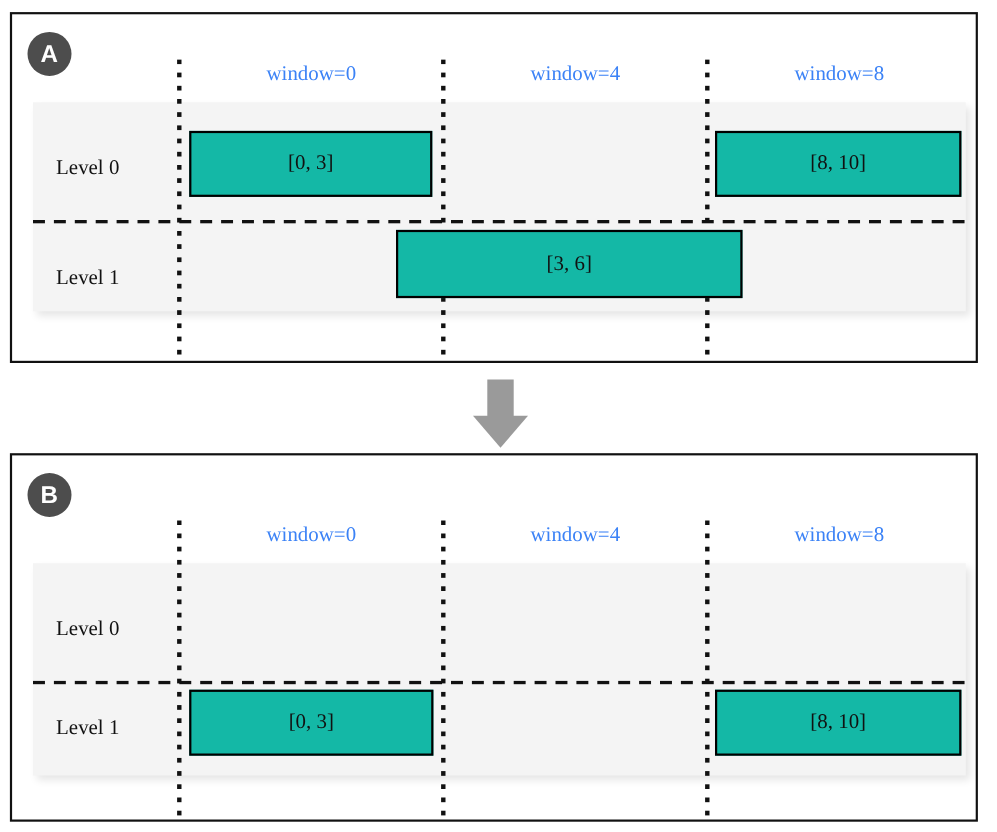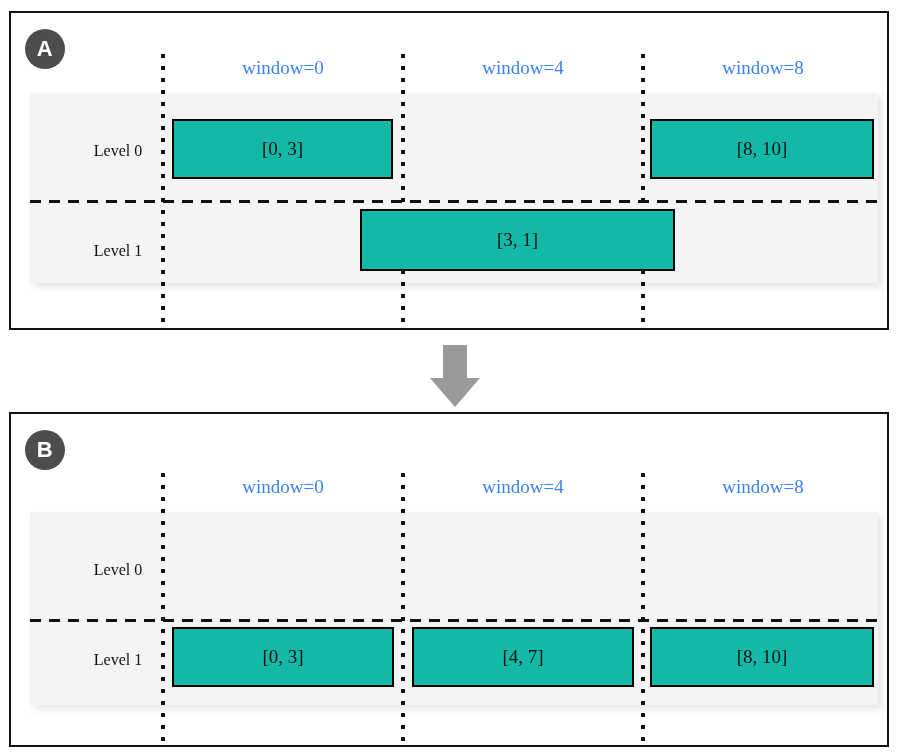--- a/index.html
+++ b/index.html
@@ -64,24 +64,24 @@
     position: absolute;
     left: 19px;
     width: 848px;
     background: #f4f4f4;
     box-shadow: 4px 4px 7px rgba(0,0,0,0.10);
   }
 
   
   .level-label {
     position: absolute;
-    left: 52px;
+    left: 40px;
     width: 110px;
-    text-align: center;
-    font-size: 16px;
+    text-align: left;
+    font-size: 19px;
     color: #111111;
     white-space: nowrap;
   }
 
   
   .win-label {
     position: absolute;
     text-align: center;
     font-size: 19px;
     color: #3b82f6;
@@ -174,21 +174,21 @@
       <div class="level-label" style="top:229px;">Level 1</div>
 
       <div class="hline" style="left:19px; top:187px; width:848px;"></div>
 
       <div class="vline" style="left:150px; top:41px; height:272px;"></div>
       <div class="vline" style="left:390px; top:41px; height:272px;"></div>
       <div class="vline" style="left:630px; top:41px; height:272px;"></div>
 
       <div class="run-box" style="left:161px; top:106px; width:221px; height:60px;">[0, 3]</div>
       <div class="run-box" style="left:639px; top:106px; width:224px; height:60px;">[8, 10]</div>
-      <div class="run-box" style="left:349px; top:196px; width:315px; height:62px;">[3, 1]</div>
+      <div class="run-box" style="left:349px; top:196px; width:315px; height:62px;">[3, 6]</div>
 
     </div>
   </div>
 
   <div class="arrow">
     <div class="arrow-shaft"></div>
     <div class="arrow-head"></div>
   </div>
 
   <div class="panel panel-b">
@@ -205,19 +205,18 @@
       <div class="level-label" style="top:147px;">Level 0</div>
       <div class="level-label" style="top:237px;">Level 1</div>
 
       <div class="hline" style="left:19px; top:205px; width:848px;"></div>
 
       <div class="vline" style="left:150px; top:59px; height:273px;"></div>
       <div class="vline" style="left:390px; top:59px; height:273px;"></div>
       <div class="vline" style="left:630px; top:59px; height:273px;"></div>
 
       <div class="run-box" style="left:161px; top:213px; width:222px; height:60px;">[0, 3]</div>
-      <div class="run-box" style="left:401px; top:213px; width:222px; height:60px;">[4, 7]</div>
       <div class="run-box" style="left:639px; top:213px; width:224px; height:60px;">[8, 10]</div>
 
     </div>
   </div>
 
 </div>
 
 </body></html>

